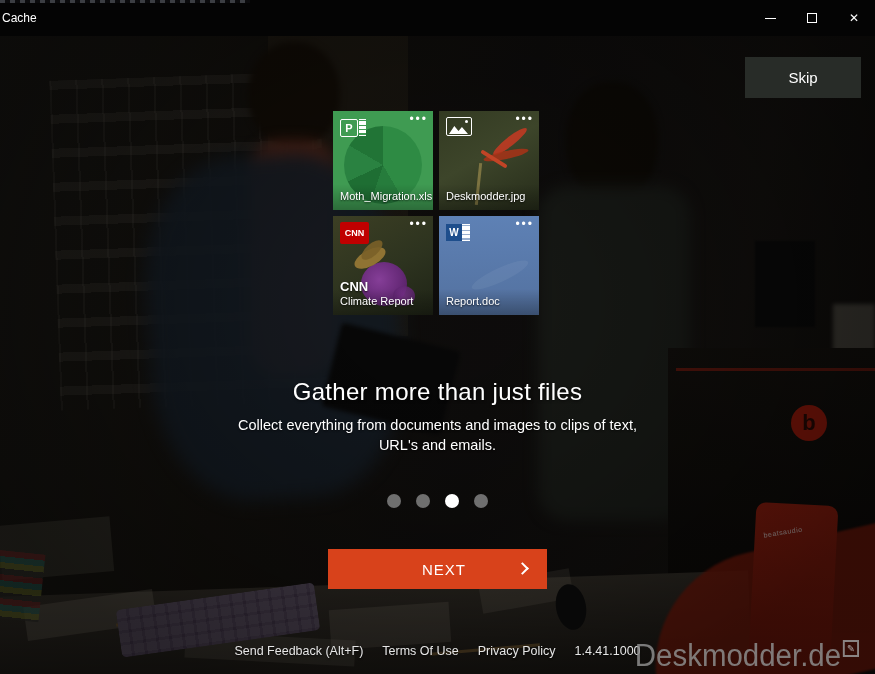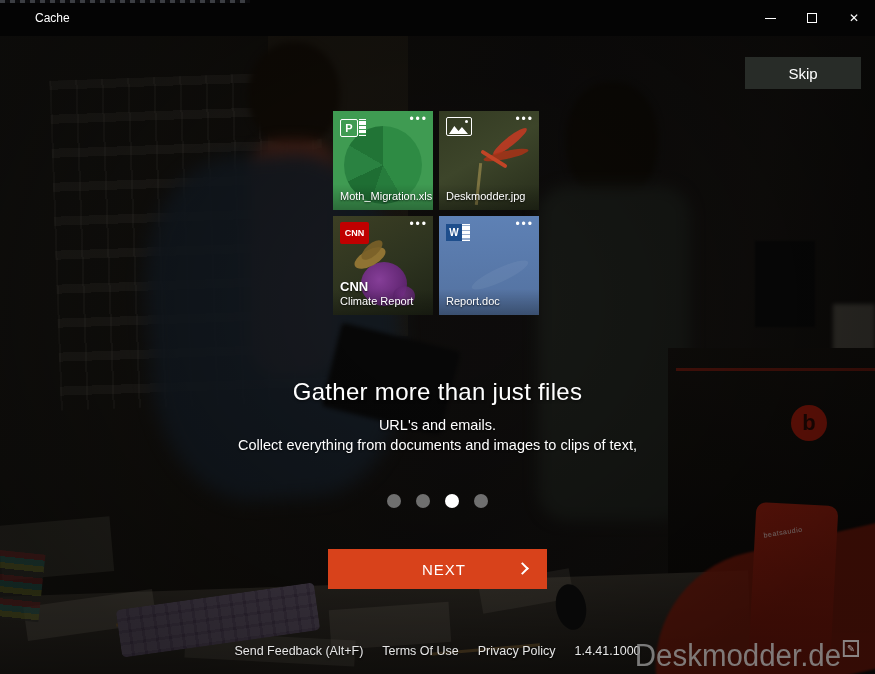--- a/index.html
+++ b/index.html
@@ -2,21 +2,21 @@
 <html><head>
 <meta charset="utf-8">
 <style>
   * { margin:0; padding:0; box-sizing:border-box; }
   html,body { background:#000; }
   body { font-family:"Liberation Sans","DejaVu Sans",sans-serif; }
   .window { position:relative; width:875px; height:674px; background:#000; overflow:hidden; }
 
   
   .titlebar { position:absolute; left:0; top:0; width:875px; height:36px; background:#040404; z-index:6; }
-  .titlebar-title { position:absolute; left:35px; top:11px; font-size:12px; color:#fff; }
+  .titlebar-title { position:absolute; left:2px; top:11px; font-size:12px; color:#fff; }
   .win-controls { position:absolute; right:0; top:0; height:36px; display:flex; }
   .win-btn { width:42px; height:36px; display:flex; align-items:center; justify-content:center; background:transparent; border:none; cursor:pointer; }
   .ico-min { width:11px; height:1px; background:#fff; display:block; }
   .ico-max { width:10px; height:10px; border:1px solid #fff; display:block; }
   .ico-close { color:#fff; font-size:12px; line-height:1; }
   .top-artifact { position:absolute; left:0; top:0; width:250px; height:3px; z-index:7;
     background:repeating-linear-gradient(90deg,#8e94a0 0 5px,#15151a 5px 10px); opacity:.4; }
 
   
   .stage { position:absolute; left:0; top:36px; width:875px; height:638px; overflow:hidden; }
@@ -59,21 +59,21 @@
     border-radius:120px 0 0 26px; transform:rotate(-13deg); filter:blur(1px); }
   .red-stand { left:752px; top:468px; width:82px; height:172px; background:linear-gradient(180deg,#a32210,#7c180a);
     border-radius:10px 10px 4px 4px; transform:rotate(3deg); }
   .beats-stand-text { position:absolute; left:8px; top:22px; width:70px; font-size:7px; color:rgba(255,255,255,.8);
     transform:rotate(-12deg); letter-spacing:.5px; }
   .photo-overlay { left:0; top:0; width:875px; height:638px; z-index:1;
     background:radial-gradient(ellipse at 50% 42%, rgba(0,0,0,.34) 15%, rgba(0,0,0,.58) 80%); }
 
   
   .ui { z-index:3; }
-  .skip-btn { position:absolute; left:745px; top:57px; width:116px; height:32px; background:rgba(42,46,42,.95);
+  .skip-btn { position:absolute; left:745px; top:57px; width:116px; height:41px; background:rgba(42,46,42,.95);
     color:#fff; font-size:15px; border:none; cursor:pointer; z-index:3;
     display:flex; align-items:center; justify-content:center; font-family:inherit; }
 
   
   .tile { position:absolute; width:100px; height:99px; overflow:hidden; color:#fff; z-index:3; cursor:pointer; }
   .tile::after { content:''; position:absolute; left:0; right:0; bottom:0; height:26px;
     background:linear-gradient(transparent,rgba(0,0,0,.30)); pointer-events:none; }
   .tile .label { position:absolute; left:7px; bottom:8px; font-size:11px; white-space:nowrap;
     text-shadow:0 1px 2px rgba(0,0,0,.75); z-index:2; }
   .tile .menu { position:absolute; right:5px; top:1px; font-size:12px; letter-spacing:2px; color:#fff; z-index:2;
@@ -246,22 +246,22 @@
     <span class="word-icon">
       <span class="word-page"></span>
       <span class="word-box">W</span>
     </span>
     <button class="menu">•••</button>
     <span class="label">Report.doc</span>
   </div>
 
   <div class="headline ui">Gather more than just files</div>
   <div class="body-text ui">
+    <div>Collect everything from documents and images to clips of text,</div>
     <div>URL's and emails.</div>
-    <div>Collect everything from documents and images to clips of text,</div>
   </div>
 
   <div class="dots ui">
       <span class="dot"></span>
       <span class="dot"></span>
       <span class="dot active"></span>
       <span class="dot"></span>
     </div>
 
   <button class="next-btn ui">

